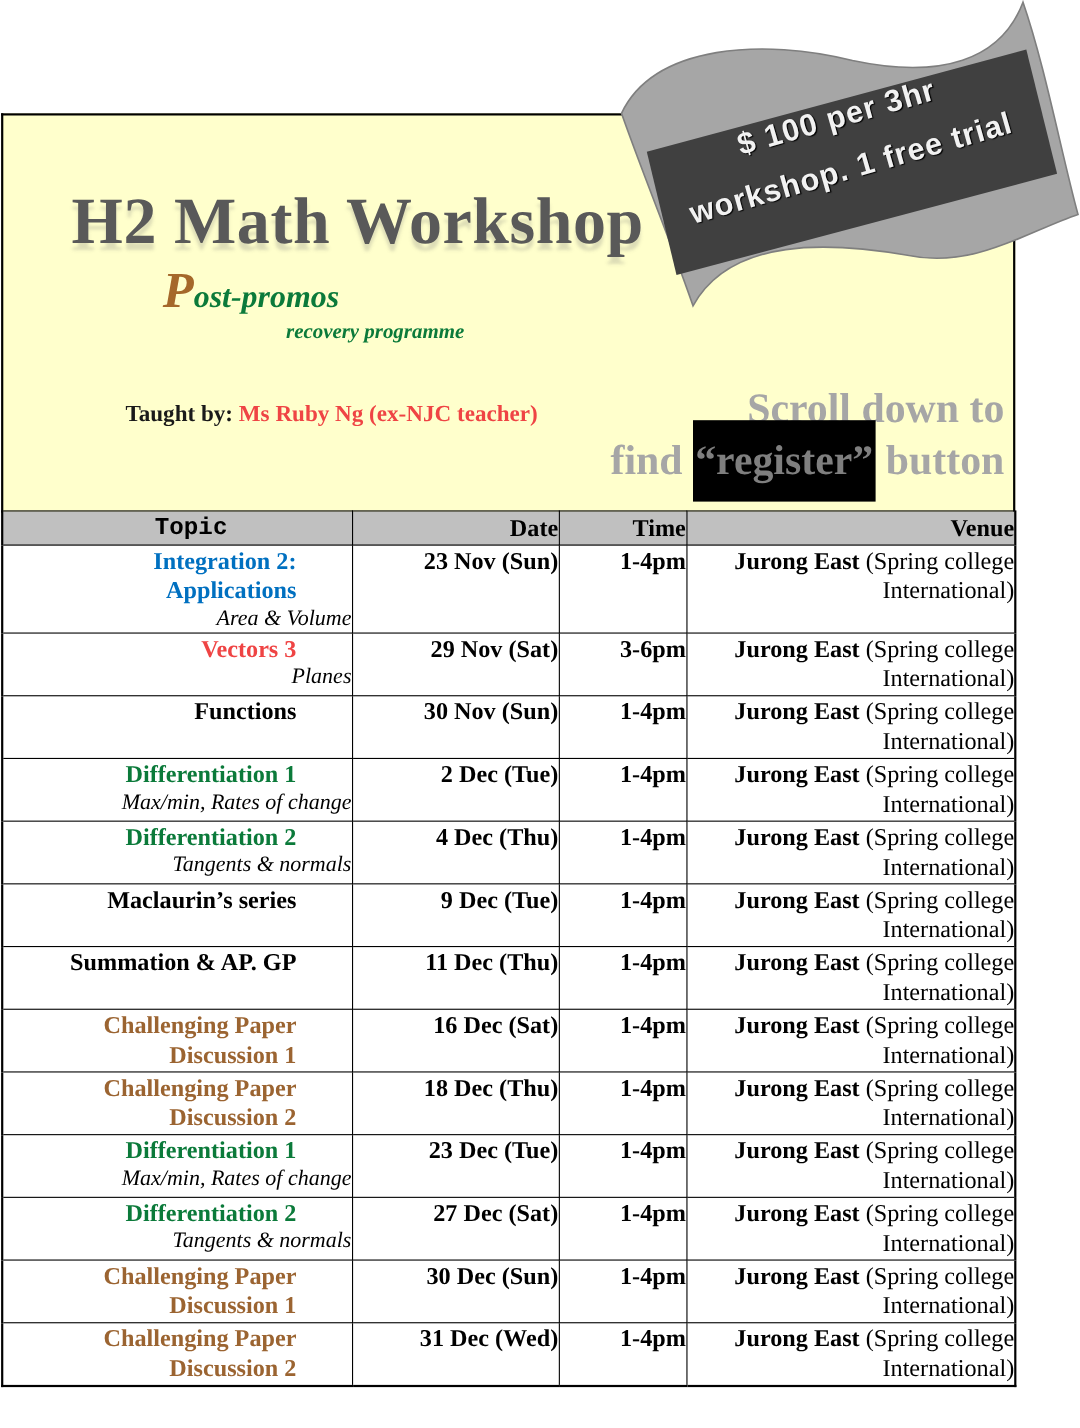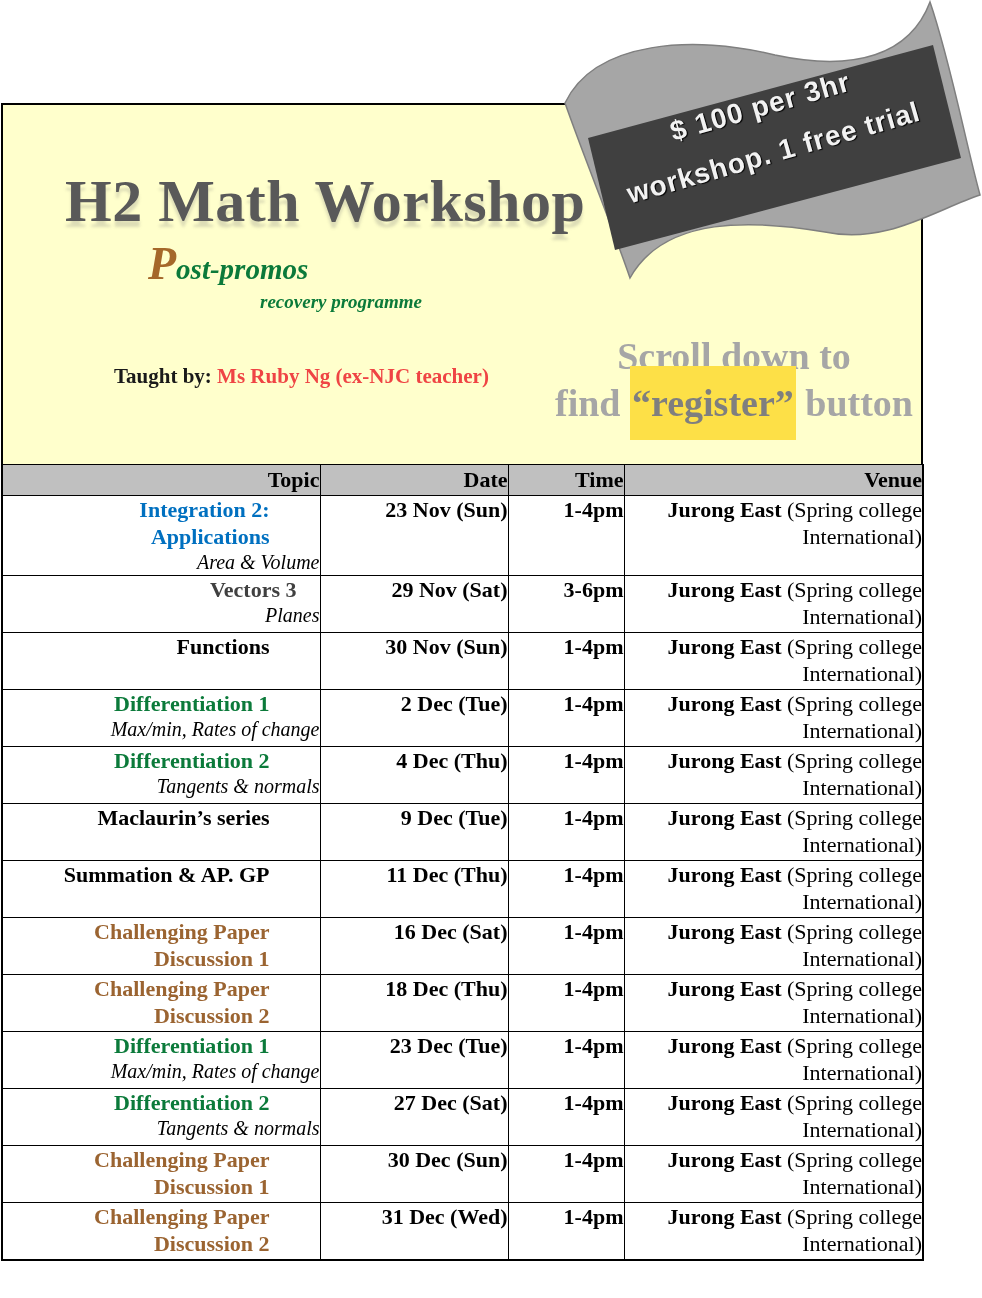--- a/index.html
+++ b/index.html
@@ -22,24 +22,24 @@
   .subtitle1 .big-p { color:#a5682a; font-size:46px; }
   .subtitle2 {
     position:absolute; left:257px; top:186px;
     font-style:italic; font-weight:bold; color:#0b7a3a; font-size:19px;
   }
   .taught {
     position:absolute; left:111px; top:259px; font-size:21px; font-weight:bold; color:#1a1a1a;
   }
   .taught .teacher { color:#ef4444; }
   .scroll-note {
-    position:absolute; right:8px; top:228px; text-align:center;
+    position:absolute; right:8px; top:244px; text-align:right;
     font-size:38px; font-weight:bold; color:#a6a6a6; line-height:47px;margin-left:12px;
   }
-  .scroll-note .hl { background:#fde047; color:#7f7f7f; padding:16px 2px; }
+  .scroll-note .hl { background:#000000; color:#7f7f7f; padding:16px 2px; }
 
   .banner { position:absolute; left:555px; top:0; width:427px; height:280px; }
   .banner-text {
     position:absolute; left:592px; top:82px; width:350px; text-align:center;
     font-family:"Liberation Sans", "DejaVu Sans", sans-serif; font-weight:bold;
     color:#f2f2f2; font-size:28px; line-height:48px; letter-spacing:1px;
     transform: rotate(-16deg); transform-origin:center;
     text-shadow: 1px 1px 1px #000;
   }
 
@@ -47,21 +47,21 @@
     position:absolute; left:1px; top:464px; width:921px;
     border-collapse:collapse; table-layout:fixed;
     font-family:"Liberation Serif", "DejaVu Serif", serif;
   }
   table.schedule th, table.schedule td {
     border:1px solid #000; padding:0; vertical-align:top; text-align:right;
   }
   table.schedule th {
     background:#c0c0c0; font-size:22px; font-weight:bold; height:28px; line-height:30px;
   }
-  table.schedule th.topic-h { text-align:right; padding-left:25px; }
+  table.schedule th.topic-h { text-align:center; padding-left:25px;font-family:Liberation Mono, monospace; }
   table.schedule td { height:56px; font-size:22px; line-height:27px; }
   table.schedule tr.last td { border-bottom:2px solid #000; }
   table.schedule th:first-child, table.schedule td:first-child { border-left:2px solid #000; }
   table.schedule th:last-child, table.schedule td:last-child { border-right:2px solid #000; }
   .topic-main { font-weight:bold; display:block; }
   .topic-sub { font-style:italic; font-size:20px; display:block; line-height:25px; }
   .date, .time { font-weight:bold; display:block; }
   .venue-bold { font-weight:bold; }
 </style>
 </head>
@@ -120,21 +120,21 @@
         <td>
           <span class="date">23 Nov (Sun)</span>
         </td>
         <td>
           <span class="time">1-4pm</span>
         </td>
         <td><span class="venue-bold">Jurong East</span><span> (Spring college International)</span></td>
       </tr>
       <tr>
         <td>
-          <span class="topic-main" style="color: #404040; padding: 0px 23px;">Vectors 3</span>
+          <span class="topic-main" style="color: #ef4444; padding: 0px 50px;">Vectors 3</span>
           <span class="topic-sub">Planes</span>
         </td>
         <td>
           <span class="date">29 Nov (Sat)</span>
         </td>
         <td>
           <span class="time">3-6pm</span>
         </td>
         <td><span class="venue-bold">Jurong East</span><span> (Spring college International)</span></td>
       </tr>

